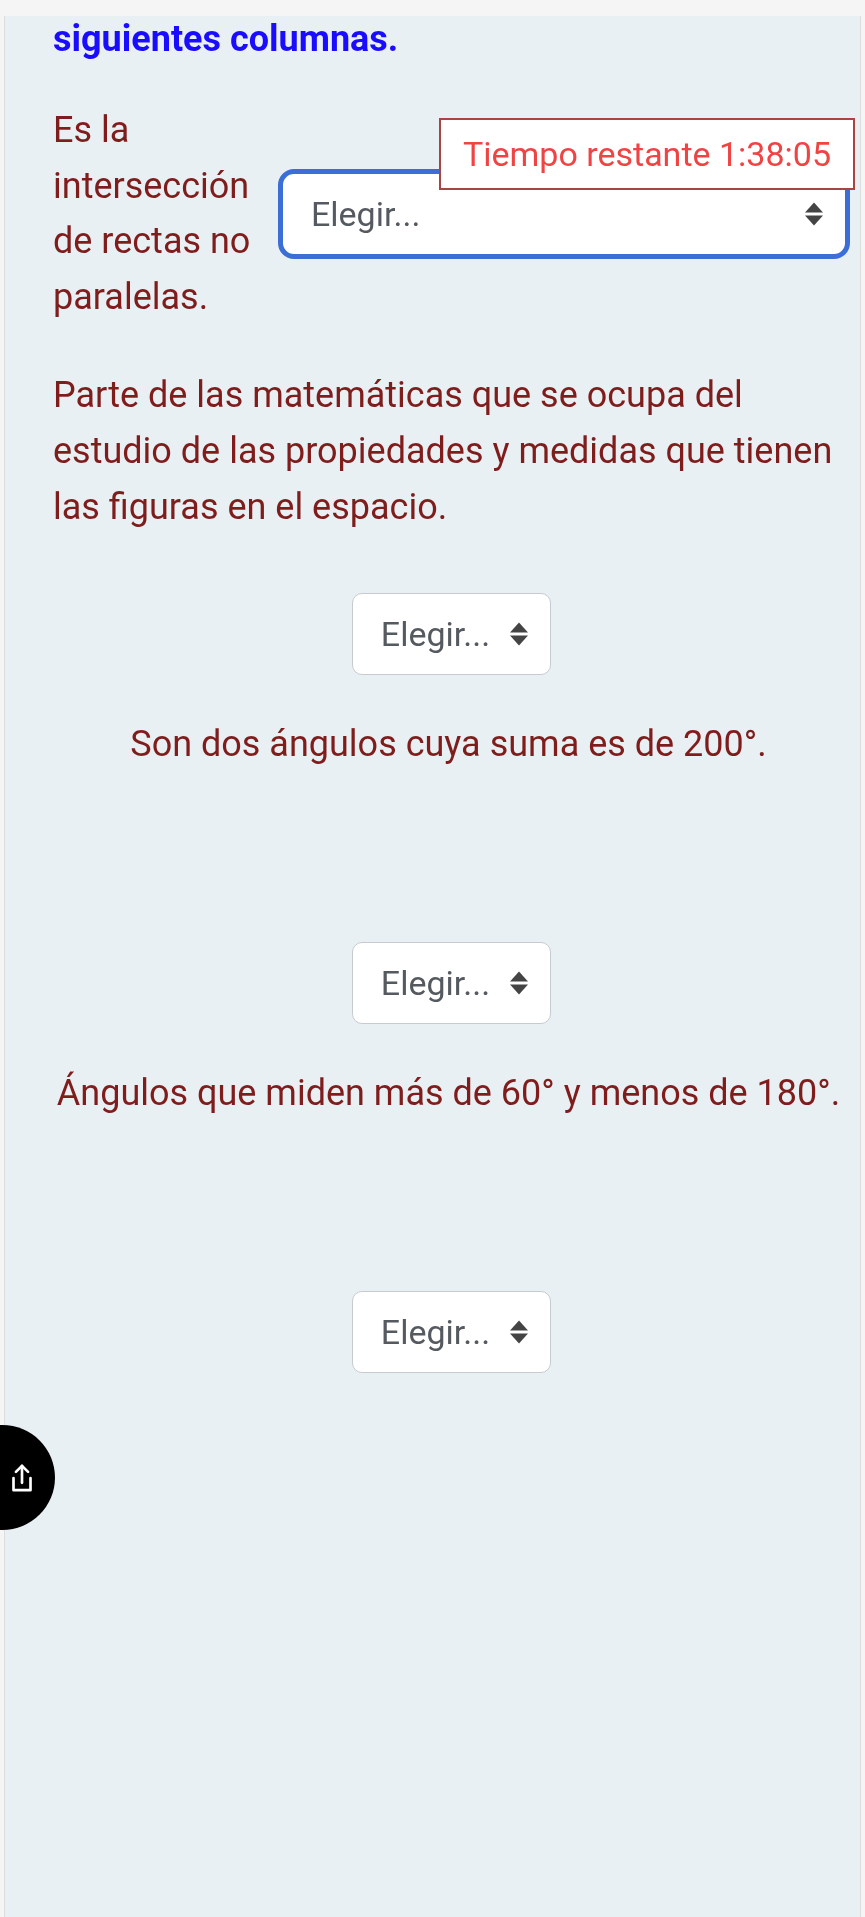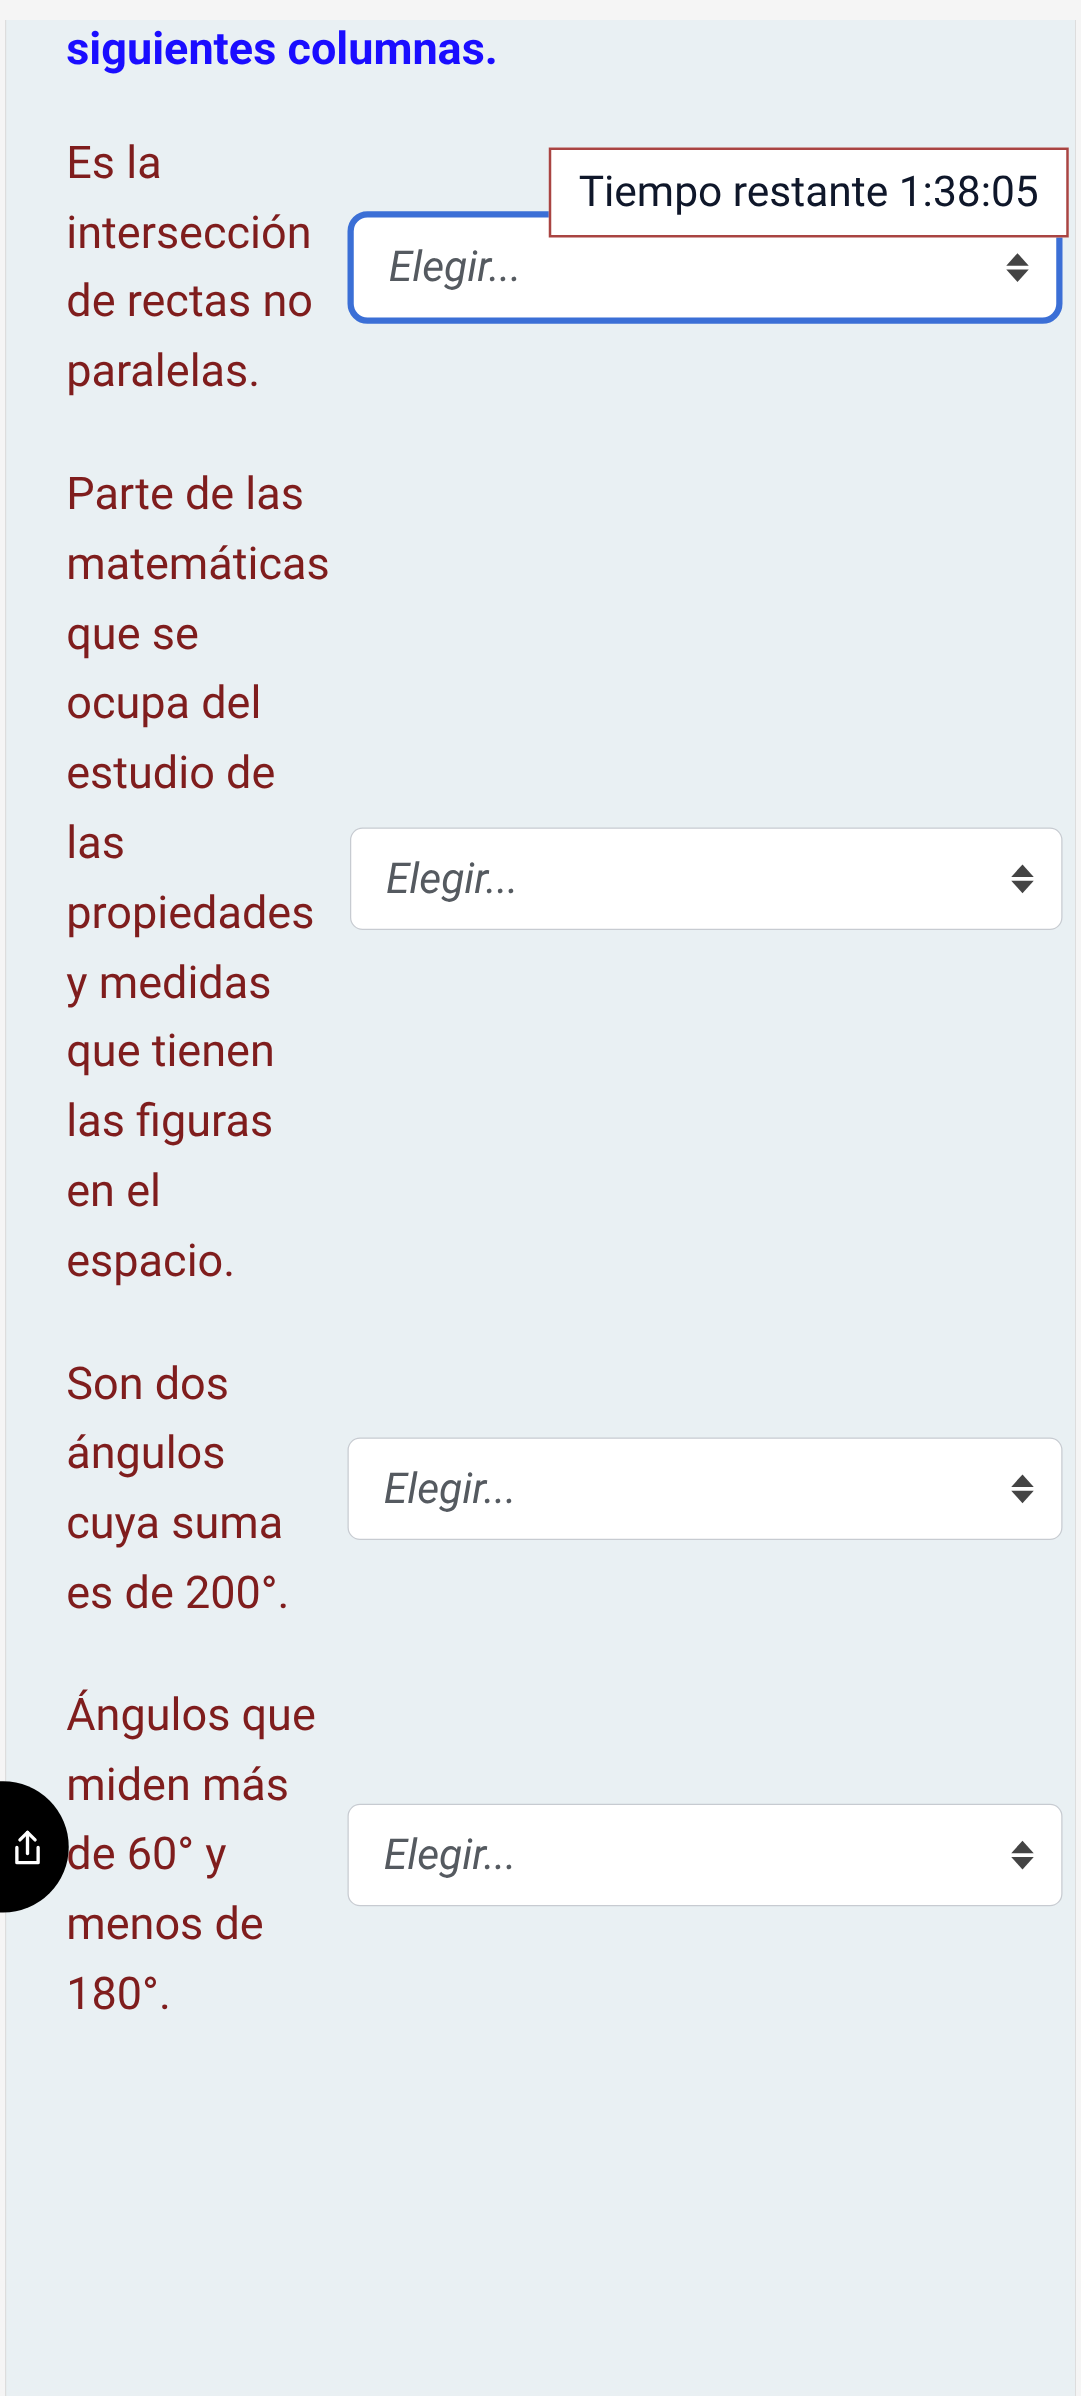--- a/index.html
+++ b/index.html
@@ -41,21 +41,20 @@
     .prompt-text {
       color: #7f1d1d;
       font-size: 36px;
       line-height: 1.55;
       overflow-wrap: break-word;
       word-break: normal;
     }
     .control {
       flex: 1;
       padding-right: 10px;
-      font-style: italic;
     }
     .select-wrap {
       position: relative;
       width: 100%;
       background: #ffffff;
       border: 1px solid #c7cbd1;
       border-radius: 10px;
       height: 82px;
       display: flex;
       align-items: center;
@@ -79,30 +78,30 @@
       flex-direction: column;
       gap: 3px;
     }
     .arrow-up, .arrow-down {
       width: 0; height: 0;
       border-left: 9px solid transparent;
       border-right: 9px solid transparent;
     }
     .arrow-up { border-bottom: 10px solid #444; }
     .arrow-down { border-top: 10px solid #444; }
-    .row + .row { margin-top: 42px; }
+    .row + .row { margin-top: 42px; flex-direction: column; }
     .timer {
       position: absolute;
       top: 118px;
       right: 10px;
       background: #ffffff;
       border: 2px solid #a94442;
       padding: 14px 22px;
       font-size: 34px;
-      color: #0f172a;
+      color: #ef4444;
     }
     .fab {
       position: absolute;
       left: -50px;
       top: 1425px;
       width: 105px;
       height: 105px;
       background: #000;
       border-radius: 50%;
       display: flex;

